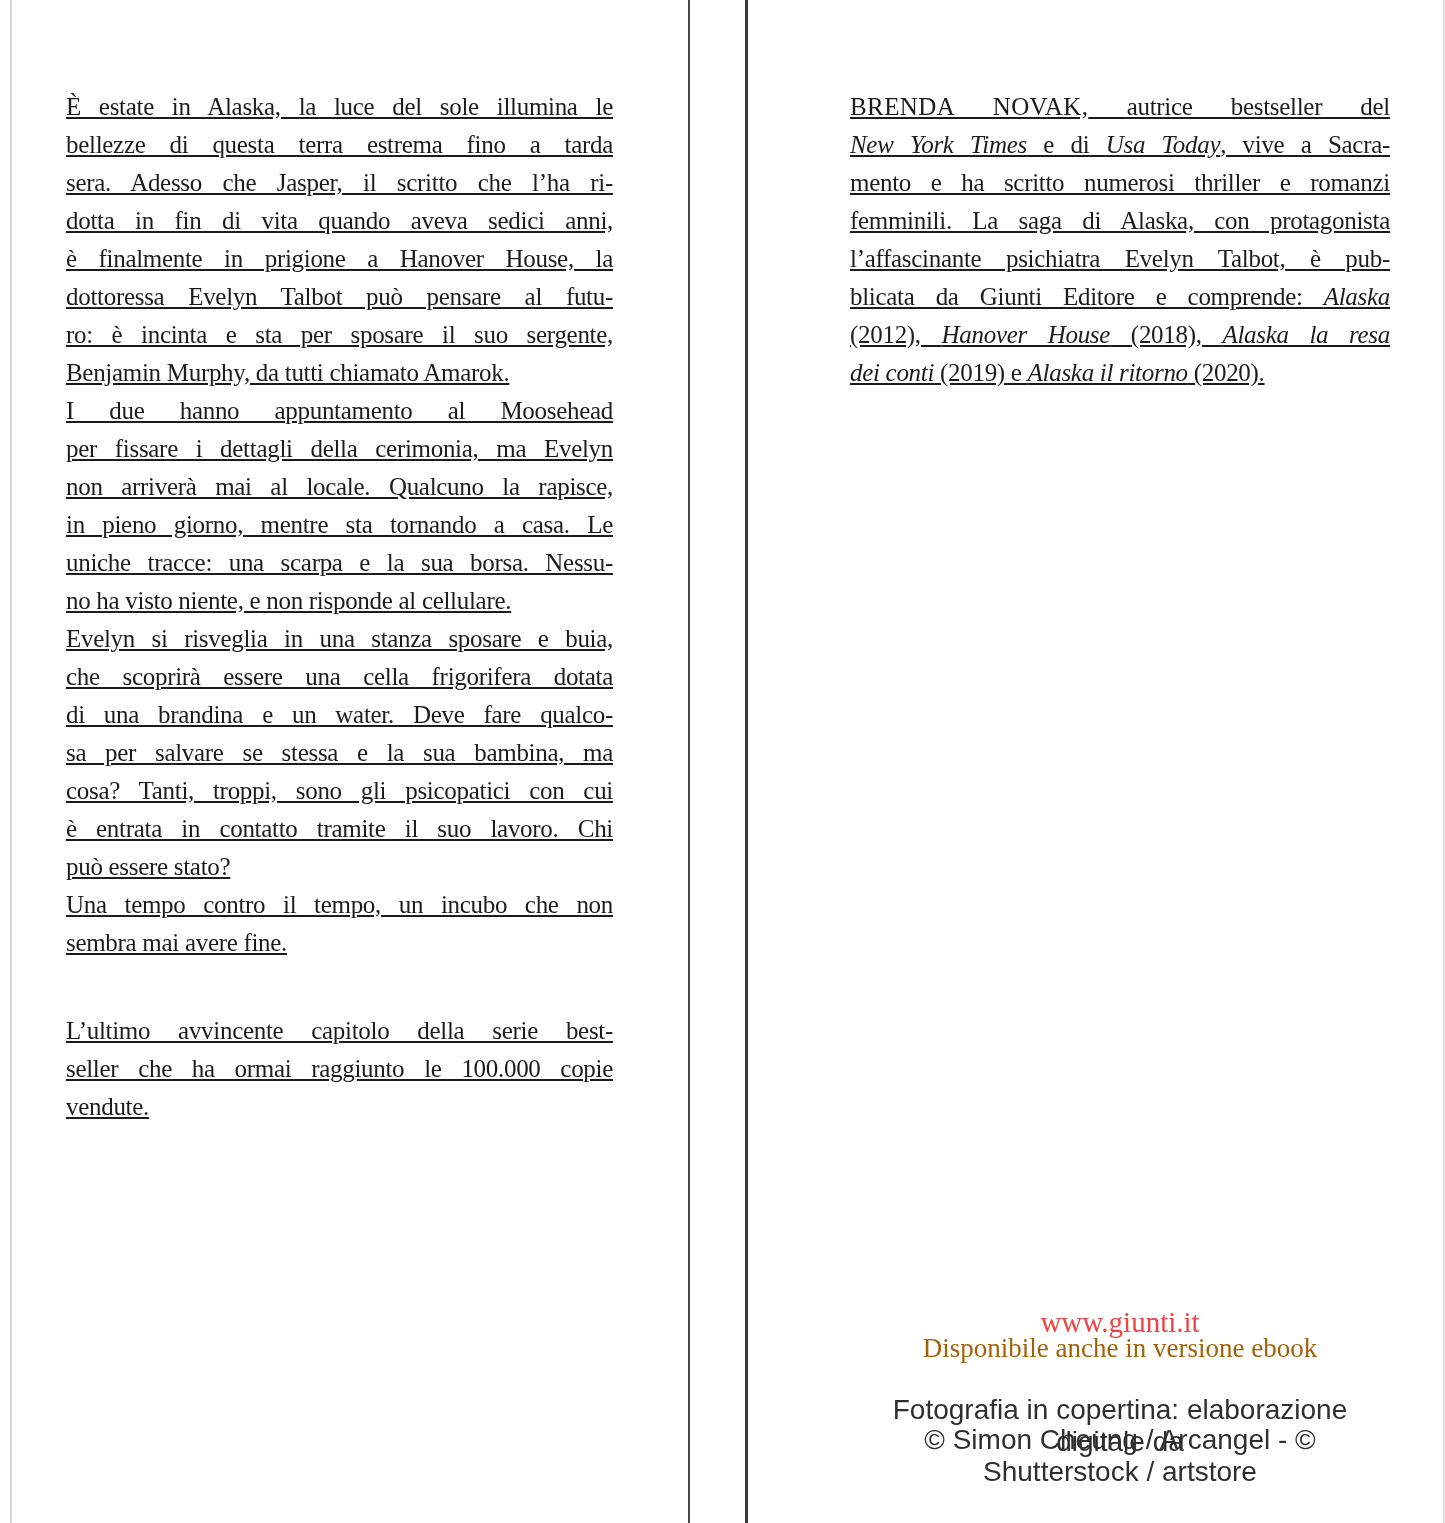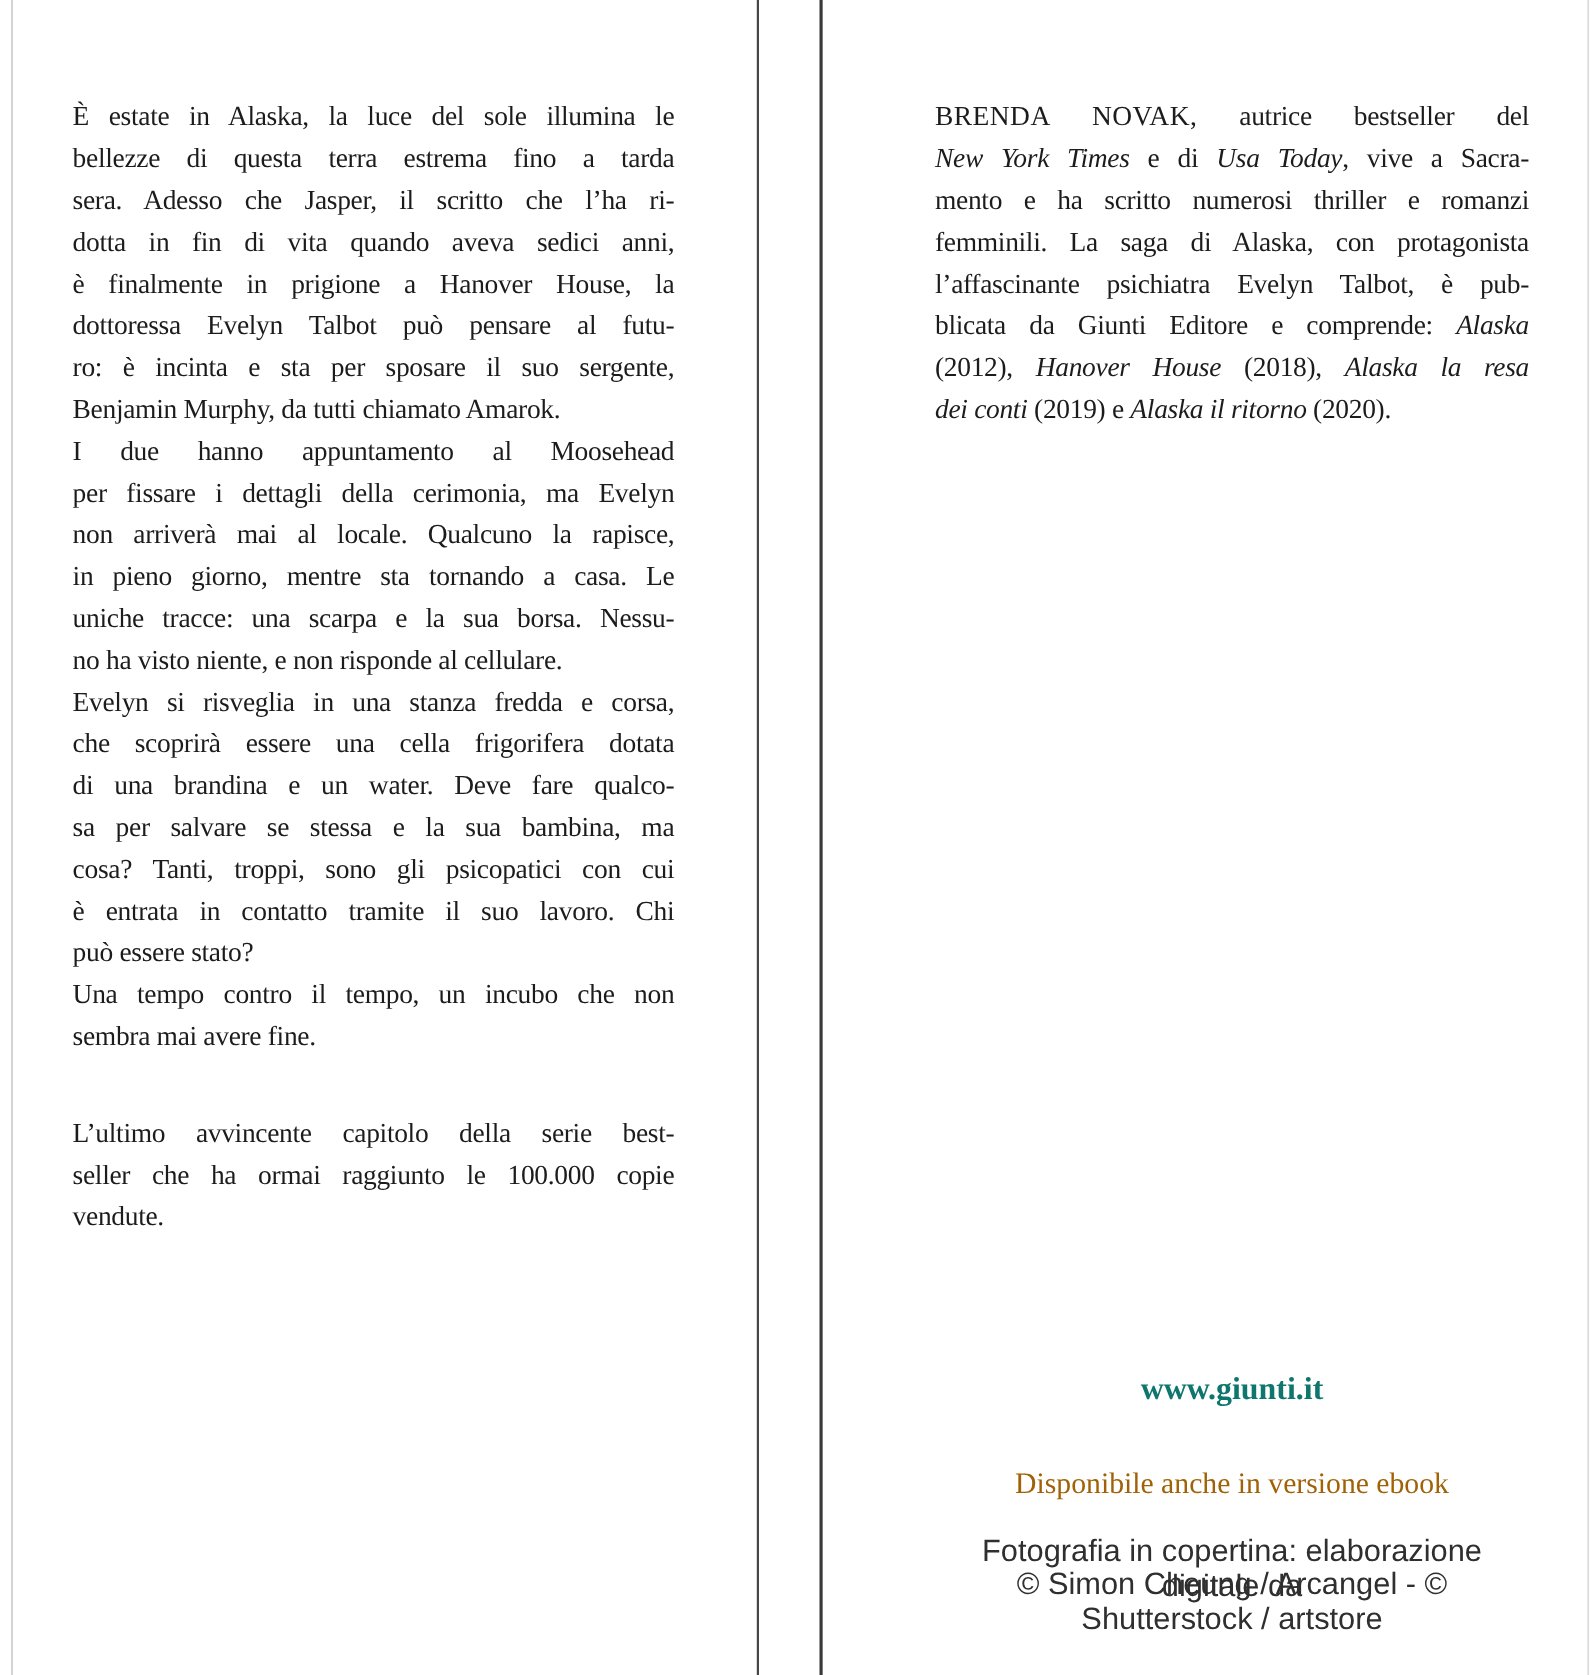--- a/index.html
+++ b/index.html
@@ -15,41 +15,41 @@
   .vline { position: absolute; top: 0; bottom: 0; }
   .fold-far-left  { left: 10px;  width: 2px; background: #d4d4d4; }
   .fold-left-dark { left: 688px; width: 2px; background: #474747; }
   .fold-right-dark{ left: 745px; width: 3px; background: #383838; }
   .fold-far-right { right: 0;    width: 2px; background: #dcdcdc; }
 
   .panel { position: absolute; top: 0; bottom: 0; background: #ffffff; }
   .panel-left  { left: 12px;  width: 676px; }
   .panel-right { left: 748px; width: 695px; }
 
-  .textblock { position: absolute; }
+  .textblock { position: absolute; text-decoration: underline; }
   #left-text  { left: 66px;  top: 88px; width: 547px; }
   #bio-text   { left: 850px; top: 88px; width: 540px; }
 
   .para { margin: 0; }
   .para.gap { margin-top: 50px; }
 
   .line {
     font-size: 25px;
     line-height: 38px;
     letter-spacing: -0.3px;
     text-align: justify;
     text-align-last: justify;
     white-space: nowrap;
   }
   .line.last { text-align-last: left; }
   .it { font-style: italic; }
   .caps { letter-spacing: 0.4px; }
 
   .footer-item { position: absolute; left: 850px; width: 540px; text-align: center; }
-  .website { top: 1247px; font-size: 29px; font-weight: bold; color: #0f766e; }
+  .website { top: 1306px; font-size: 29px; font-weight: normal; color: #ef4444; }
   .ebook   { top: 1333px; font-size: 27px; color: #a16207; }
   .credit  { font-family: "Liberation Sans", sans-serif; font-size: 28px; color: #2f2f2f; }
   .credit-1 { top: 1394px; }
   .credit-2 { top: 1424px; }
 </style>
 </head>
 <body>
 
 <div class="sheet">
 
@@ -70,21 +70,21 @@
       </div>
       <div class="para">
         <div class="line"><span>I due hanno appuntamento al Moosehead</span></div>
         <div class="line"><span>per fissare i dettagli della cerimonia, ma Evelyn</span></div>
         <div class="line"><span>non arriverà mai al locale. Qualcuno la rapisce,</span></div>
         <div class="line"><span>in pieno giorno, mentre sta tornando a casa. Le</span></div>
         <div class="line"><span>uniche tracce: una scarpa e la sua borsa. Nessu-</span></div>
         <div class="line last"><span>no ha visto niente, e non risponde al cellulare.</span></div>
       </div>
       <div class="para">
-        <div class="line"><span>Evelyn si risveglia in una stanza fredda e corsa,</span></div>
+        <div class="line"><span>Evelyn si risveglia in una stanza sposare e buia,</span></div>
         <div class="line"><span>che scoprirà essere una cella frigorifera dotata</span></div>
         <div class="line"><span>di una brandina e un water. Deve fare qualco-</span></div>
         <div class="line"><span>sa per salvare se stessa e la sua bambina, ma</span></div>
         <div class="line"><span>cosa? Tanti, troppi, sono gli psicopatici con cui</span></div>
         <div class="line"><span>è entrata in contatto tramite il suo lavoro. Chi</span></div>
         <div class="line last"><span>può essere stato?</span></div>
       </div>
       <div class="para">
         <div class="line"><span>Una tempo contro il tempo, un incubo che non</span></div>
         <div class="line last"><span>sembra mai avere fine.</span></div>

